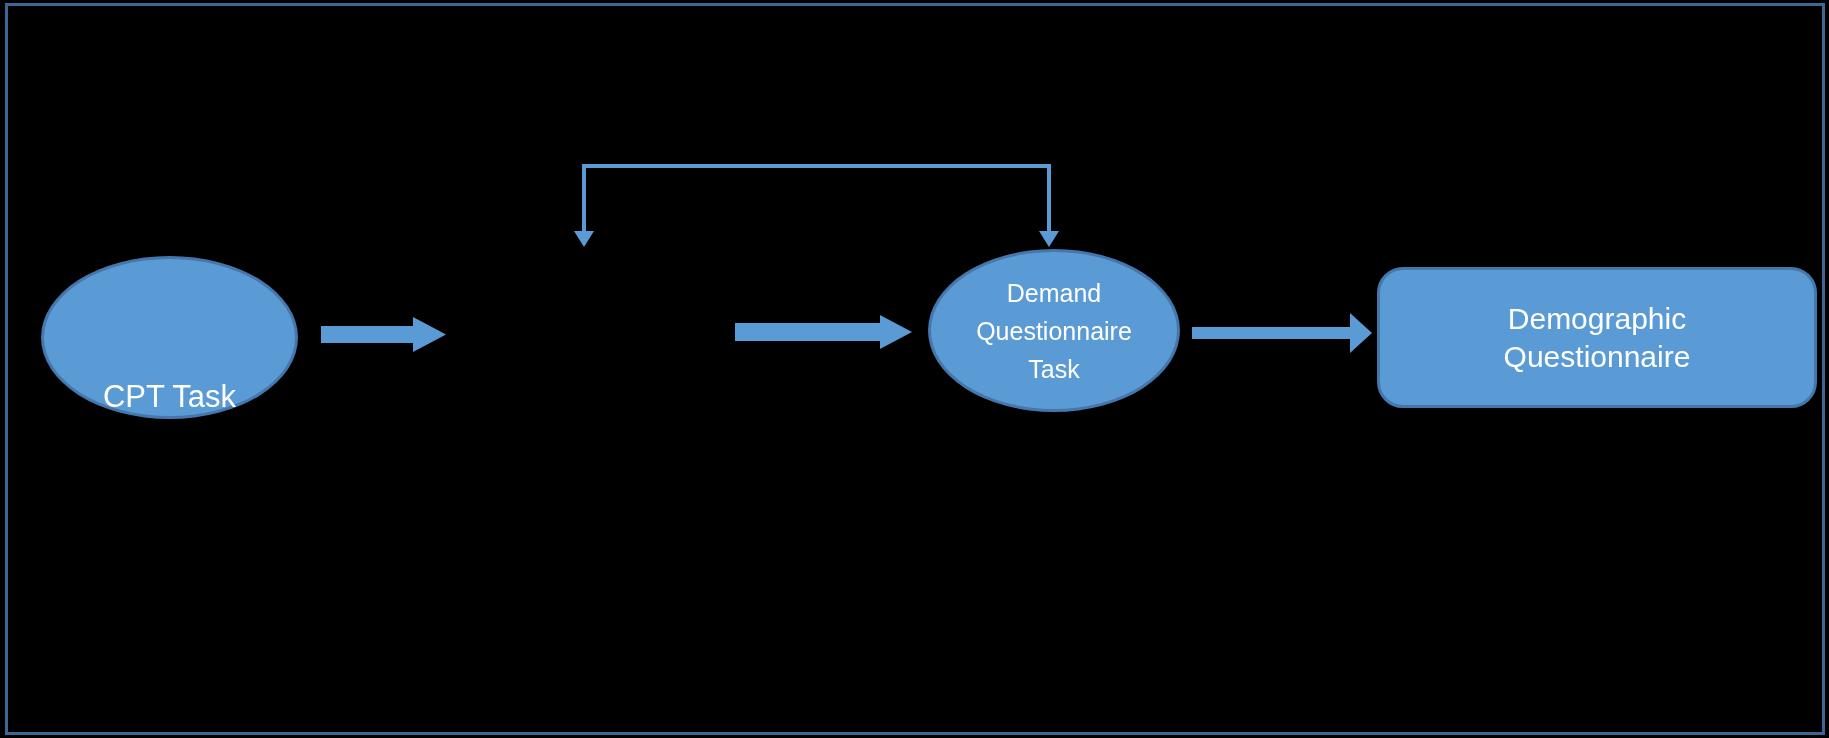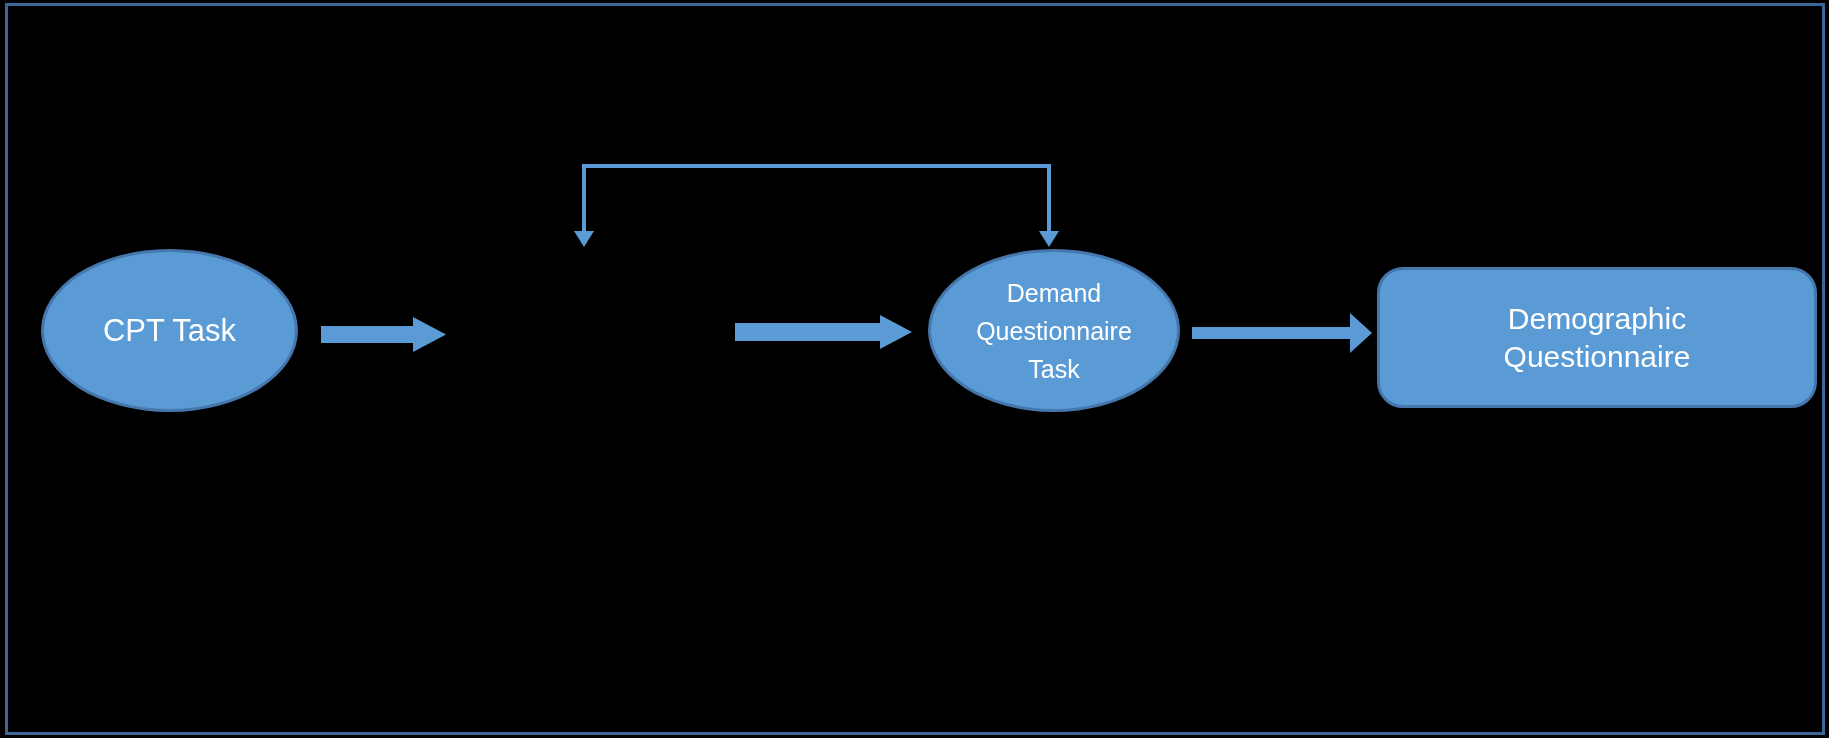--- a/index.html
+++ b/index.html
@@ -36,21 +36,21 @@
     justify-content: center;
     text-align: center;
     color: var(--text-color, #fff);
   }
   .ellipse { border-radius: 50%; }
   .rounded-rect { border-radius: 26px; }
   .node .label {
     white-space: pre-line;
     font-weight: 400;
   }
-  #node-cpt   { left: 41px;   top: 249px; width: 257px; height: 163px; }
+  #node-cpt   { left: 41px;   top: 256px; width: 257px; height: 163px; align-items: flex-end; }
   #node-mla   { left: 471px;  top: 249px; width: 253px; height: 164px; }
   #node-demand{ left: 928px;  top: 249px; width: 252px; height: 163px; }
   #node-demo  { left: 1377px; top: 267px; width: 440px; height: 141px; }
 
   #node-cpt .label, #node-mla .label { font-size: 31px; line-height: 38px; }
   #node-demand .label { font-size: 25px; line-height: 38px; }
   #node-demo .label { font-size: 30px; line-height: 38px; }
 
   svg.connectors {
     position: absolute;

